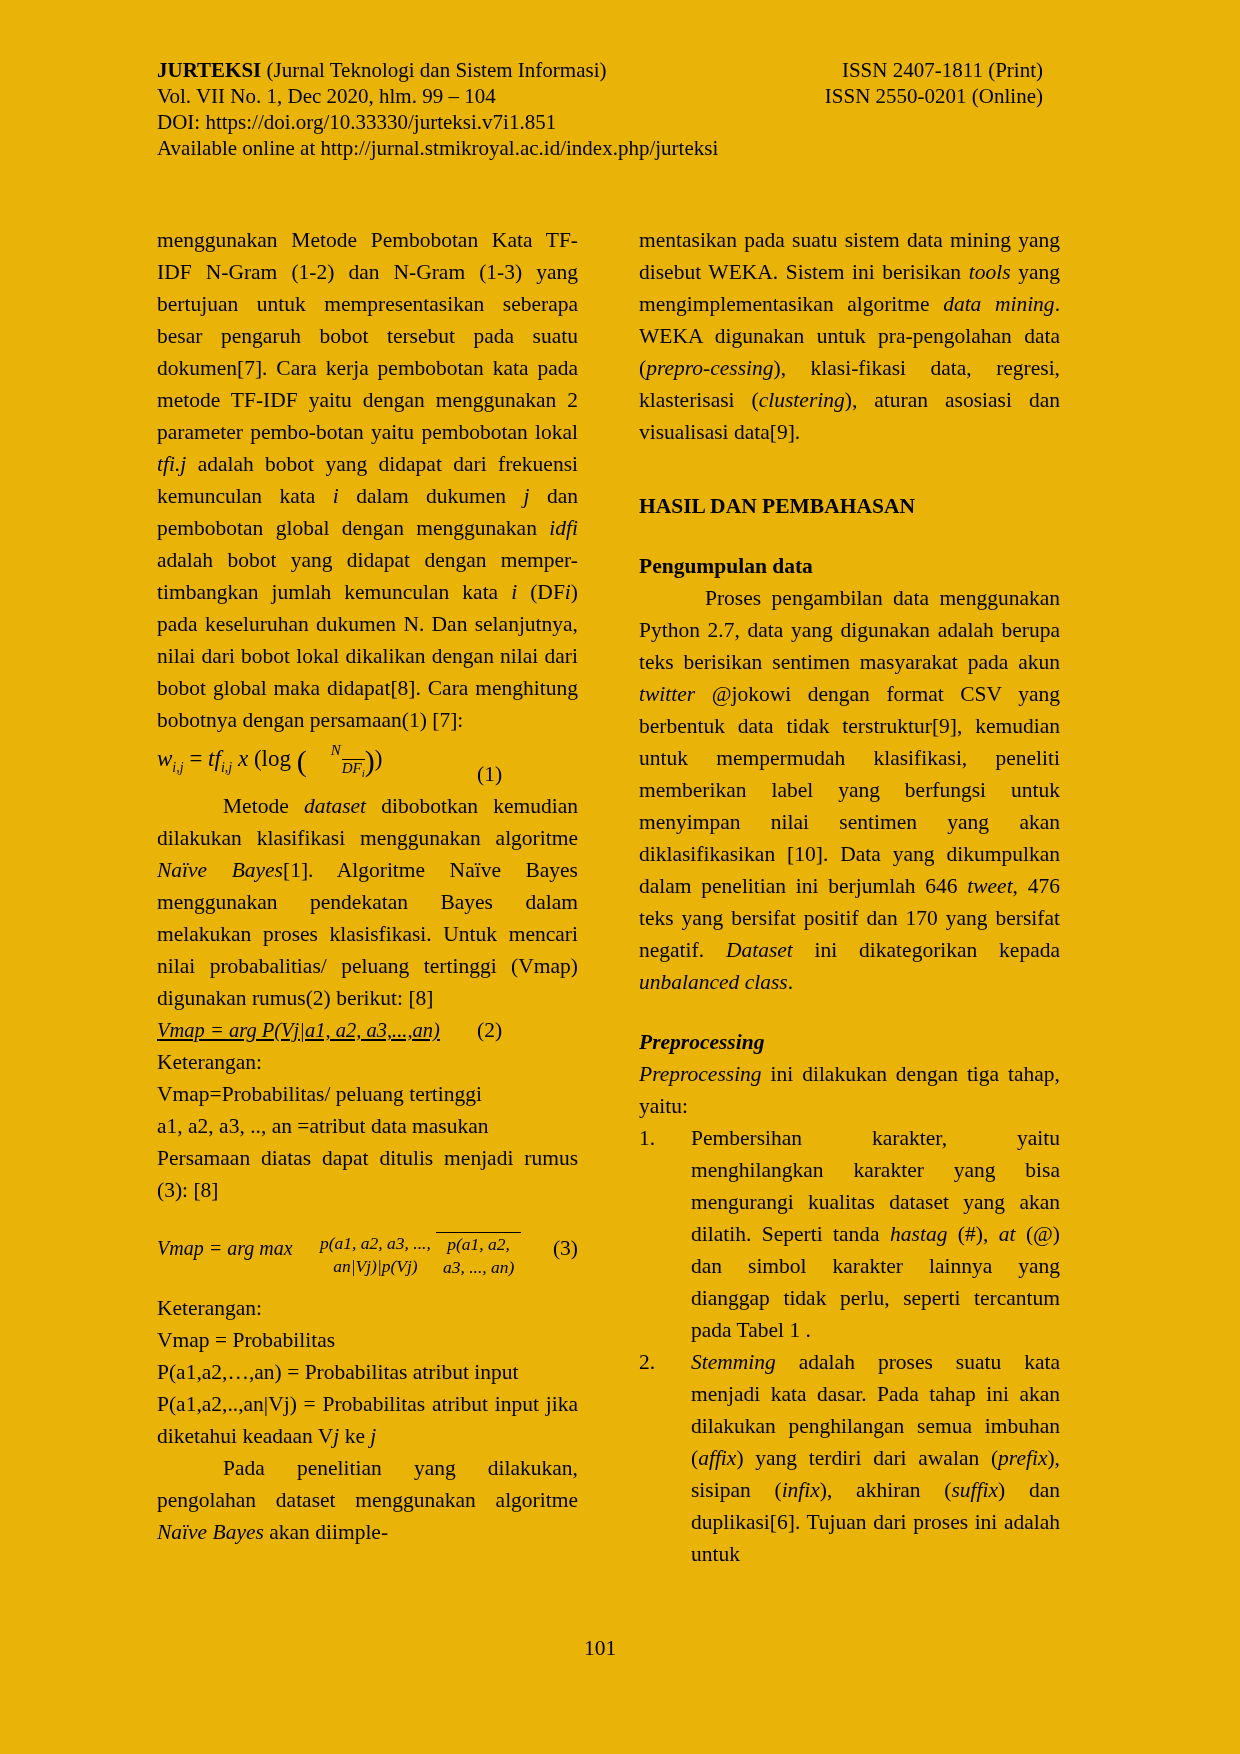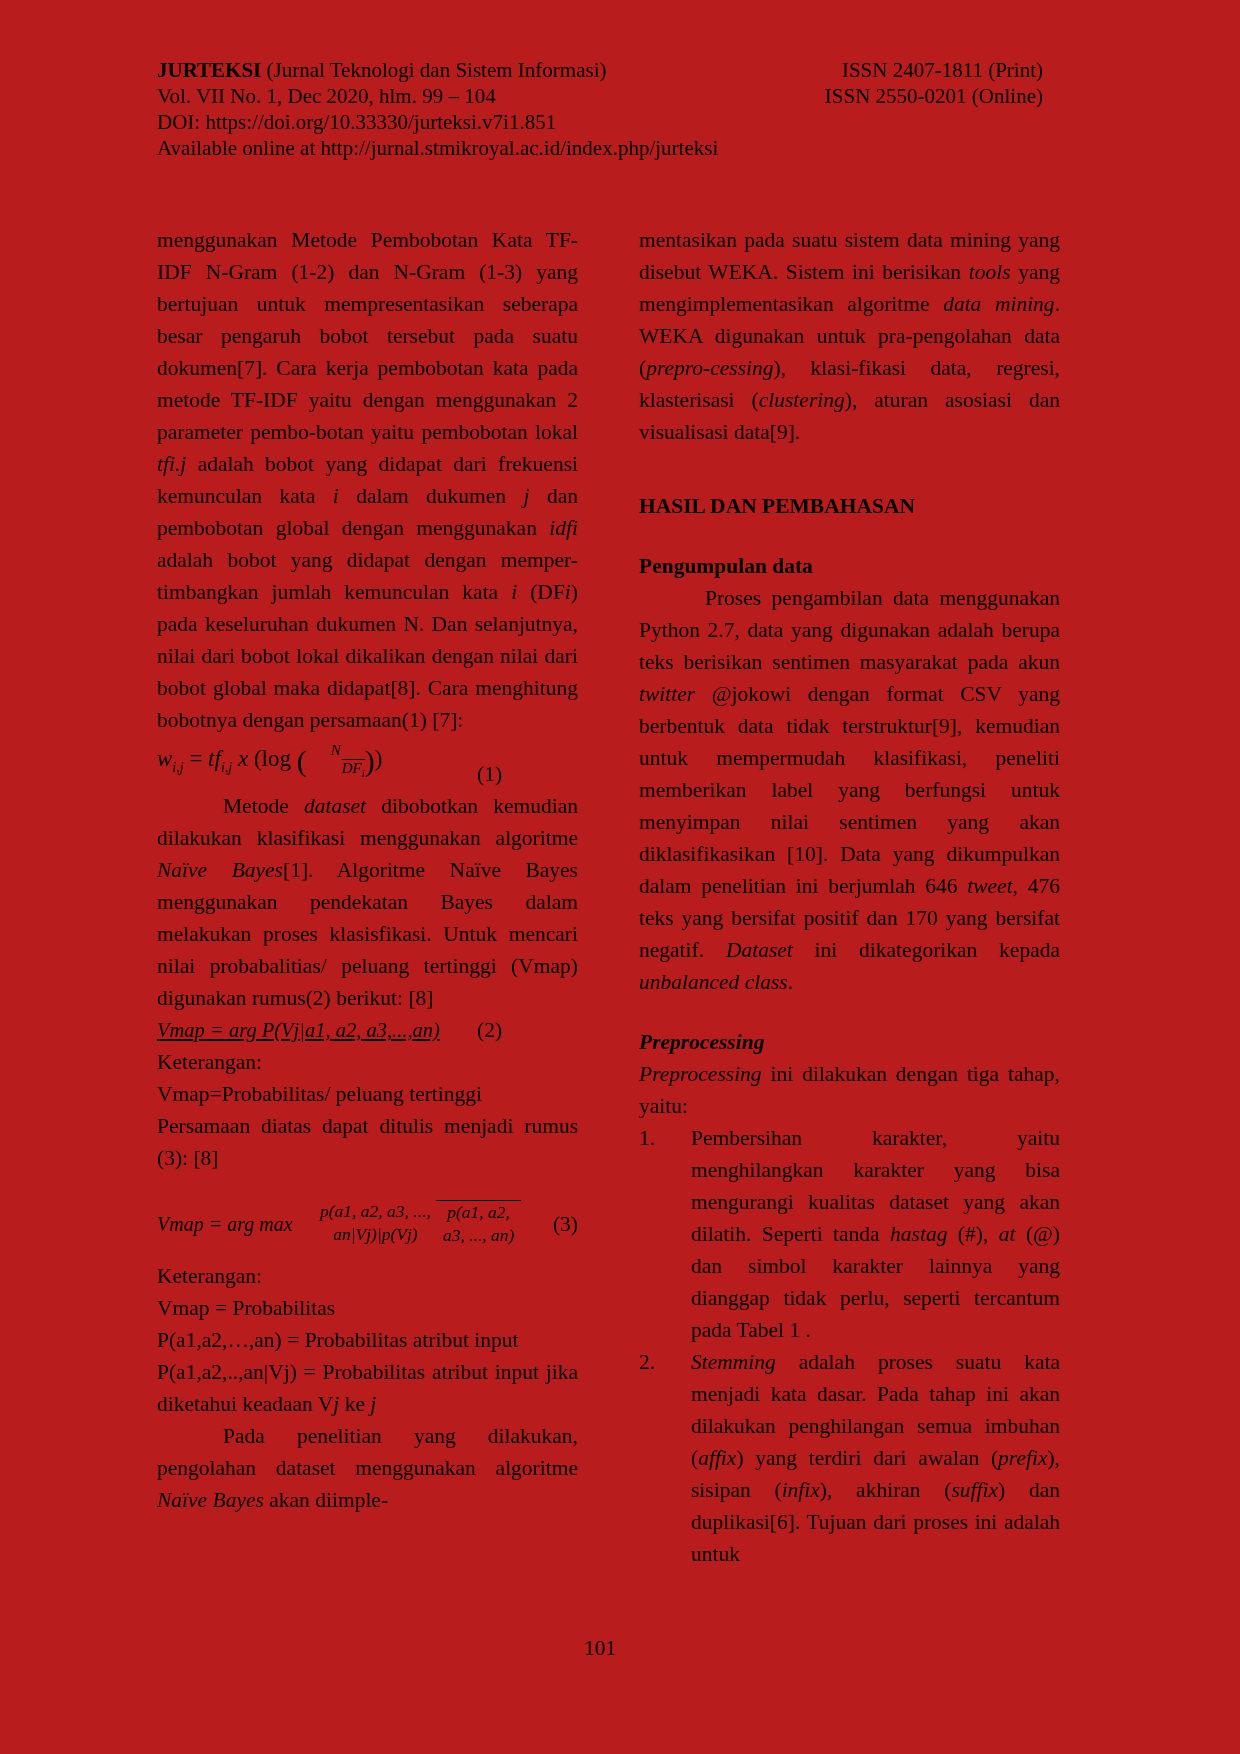--- a/index.html
+++ b/index.html
@@ -2,21 +2,21 @@
 <html><head>
 <meta charset="utf-8">
 <style>
   * { box-sizing: border-box; }
   html, body { margin: 0; padding: 0; }
   body {
     width: 1240px; height: 1754px;
     background: #ffffff; color: #000000;
     font-family: "Liberation Serif", serif;
   }
-  .page { position: relative; width: 1240px; height: 1754px; background: #b91c1c; overflow: hidden; }
+  .page { position: relative; width: 1240px; height: 1754px; background: #eab308; overflow: hidden; }
 
   
   .hdr { position: absolute; left: 157px; top: 57px; width: 886px; font-size: 21px; line-height: 26px; }
   .hrow { display: flex; justify-content: space-between; white-space: nowrap; }
   .b { font-weight: bold; }
   .i { font-style: italic; }
 
   
   .cols { position: absolute; left: 157px; top: 224px; width: 903px; display: flex; gap: 61px; }
   .col { width: 421px; font-size: 21.5px; line-height: 32px; }
@@ -37,21 +37,21 @@
   .frac1 { display: inline-flex; flex-direction: column; vertical-align: middle; text-align: center; font-size: 15px; line-height: 1.15; }
   .frac1 .den { border-top: 1.4px solid #000; margin-left: 35px; }
   .frac1 sub { font-size: 11px; }
   .bigp { font-size: 30px; vertical-align: middle; font-style: normal; }
   .f1 .f-label { position: absolute; left: 320px; bottom: -6px; font-size: 21.5px; }
 
   .f2 { margin: 0; white-space: nowrap; }
   .math2 { font-style: italic; font-size: 20.5px; text-decoration: underline; }
   .f2 .f-label { position: absolute; left: 320px; top: 0; font-size: 21.5px; }
 
-  .f3 { margin: 26px 0 12px 0; display: flex; align-items: center; gap: 20px; }
+  .f3 { margin: 26px 0 12px 0; display: flex; align-items: flex-start; gap: 20px; }
   .math3 { font-style: italic; font-size: 20px; white-space: nowrap; }
   .frac3 { display: inline-flex; text-align: center; font-style: italic; font-size: 17.5px; line-height: 1.35; margin-left: 2px; }
   .frac3 .den { border-top: 1.5px solid #000; }
   .f3 .f-label { margin-left: 12px; font-size: 21.5px; flex: none; }
 
   
   .olist { margin: 0; padding: 0; list-style: none; }
   .olist li { display: flex; }
   .li-num { width: 52px; flex: none; }
   .li-body { flex: 1; text-align: justify; }
@@ -96,20 +96,21 @@
 
       <p class="just ind"><span>Metode </span><span class="i">dataset</span><span> dibobotkan kemudian dilakukan klasifikasi menggunakan algoritme </span><span class="i">Naïve Bayes</span><span>[1]. Algoritme Naïve Bayes menggunakan pendekatan Bayes dalam melakukan proses klasisfikasi. Untuk mencari nilai probabalitias/ peluang tertinggi (Vmap) digunakan rumus(2) berikut: [8]</span></p>
 
       <div class="formula f2">
         <span class="math2">Vmap = arg P(Vj|a1, a2, a3,...,an)</span>
         <span class="f-label">(2)</span>
       </div>
 
       <div class="kline">Keterangan:</div>
       <div class="kline">Vmap=Probabilitas/ peluang tertinggi</div>
+      <div class="kline">a1, a2, a3, .., an =atribut data masukan</div>
       <p class="just">Persamaan diatas dapat ditulis menjadi rumus (3): [8]</p>
 
       <div class="formula f3">
         <span class="math3">Vmap = arg max</span>
         <span class="frac3">
           <span class="num">p(a1, a2, a3, ..., an|Vj)|p(Vj)</span>
           <span class="den">p(a1, a2, a3, ..., an)</span>
         </span>
         <span class="f-label">(3)</span>
       </div>

